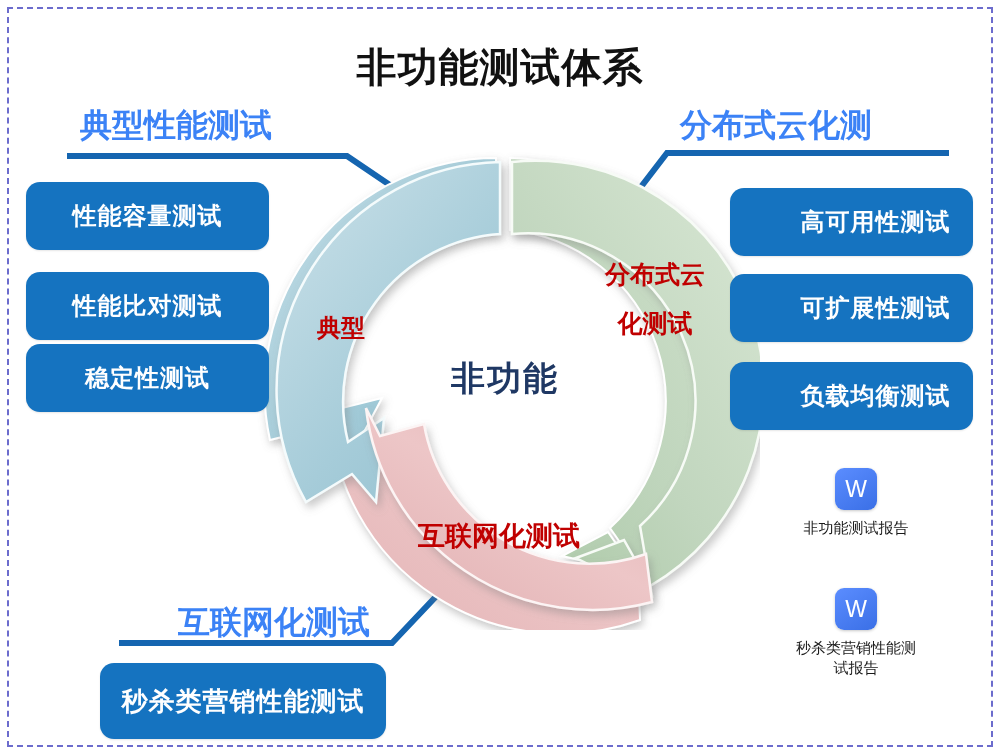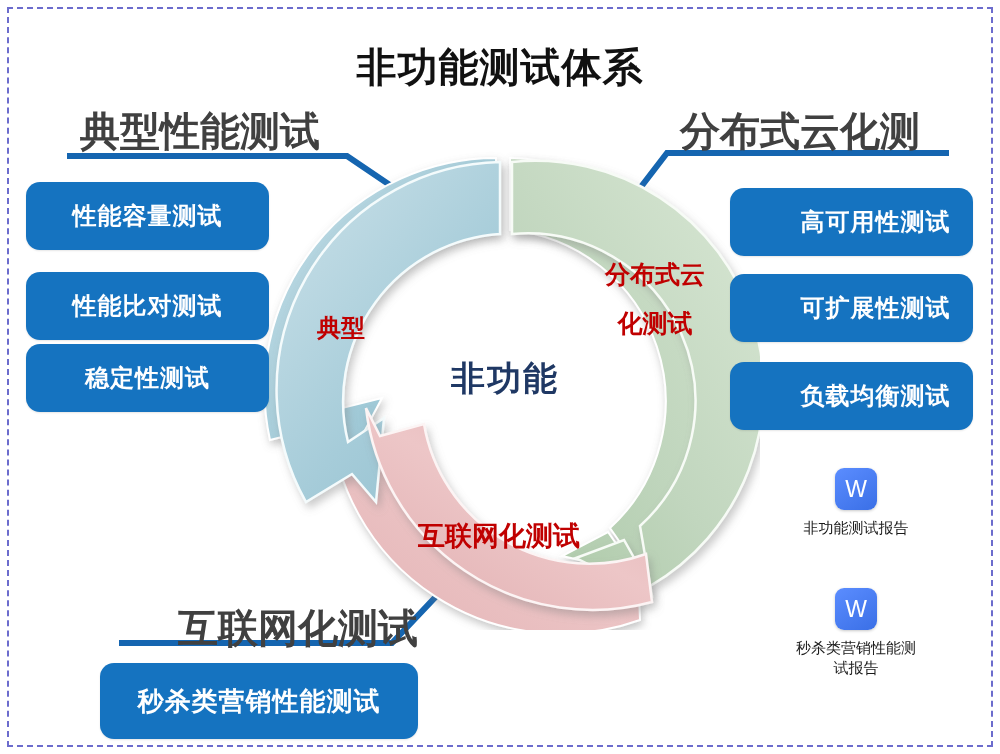--- a/index.html
+++ b/index.html
@@ -29,23 +29,23 @@
     text-align: center;
     font-size: 40px;
     font-weight: bold;
     color: #111111;
     letter-spacing: 1px;
   }
 
   
   .seclabel {
     position: absolute;
-    font-size: 40px;
-    font-weight: bold;
-    color: #404040;
+    font-size: 32px;
+    font-weight: bold;
+    color: #3b82f6;
     white-space: nowrap;
   }
   #label-left  { left: 80px;  top: 104px; }
   #label-right { left: 680px; top: 104px; }
   #label-bottom{ left: 178px; top: 601px; }
 
   
   .pill {
     position: absolute;
     background: #1573c0;
@@ -61,21 +61,21 @@
   }
   .pill-left  { left: 26px;  width: 243px; height: 68px; }
   .pill-right { left: 730px; width: 243px; height: 68px; padding-left: 48px; }
   #pill-l0 { top: 182px; }
   #pill-l1 { top: 272px; }
   #pill-l2 { top: 344px; }
   #pill-r0 { top: 188px; }
   #pill-r1 { top: 274px; }
   #pill-r2 { top: 362px; }
   #pill-bottom {
-    left: 100px; top: 663px; width: 318px; height: 76px;
+    left: 100px; top: 663px; width: 286px; height: 76px;
     font-size: 26px;
   }
 
   
   #connectors { position: absolute; left: 0; top: 0; width: 1000px; height: 754px; }
 
   
   #donut { position: absolute; left: 248px; top: 150px; width: 512px; height: 480px; }
 
   .seg-text {

